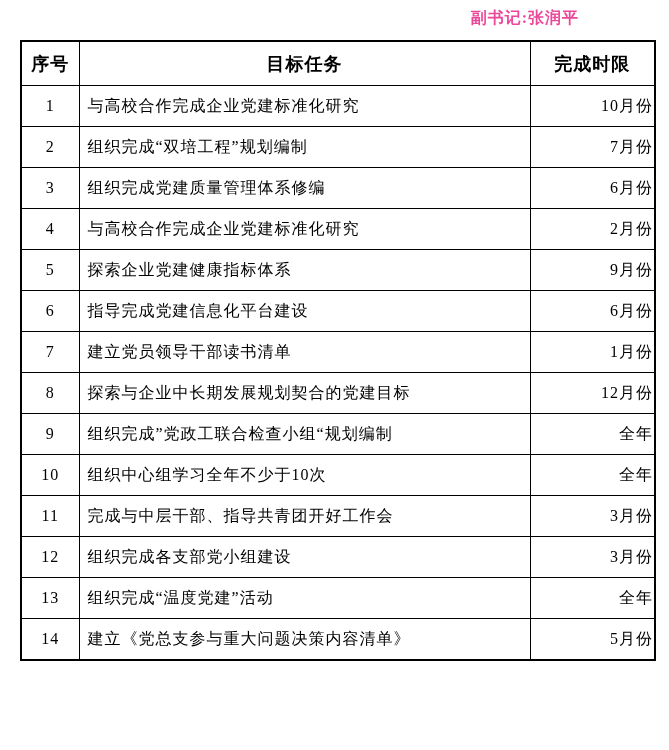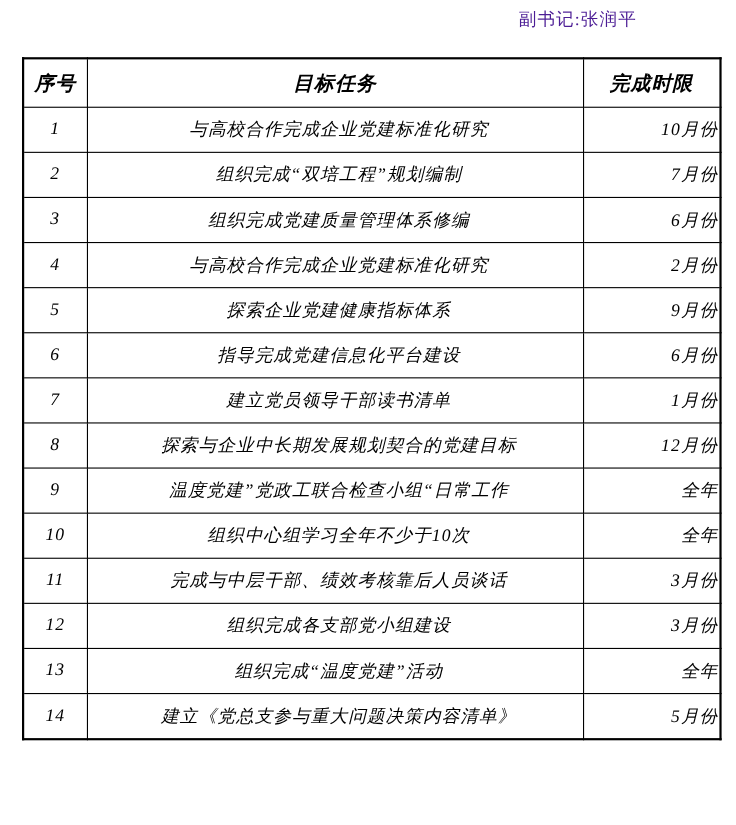--- a/index.html
+++ b/index.html
@@ -14,34 +14,33 @@
     background: #ffffff;
     font-family: "Liberation Serif", "DejaVu Serif", serif;
     color: #000000;
     overflow: hidden;
   }
   .annotation {
     position: absolute;
     top: 8px;
     right: 90px;
     font-size: 16px;
-    font-weight: 400;
+    font-weight: 700;
     letter-spacing: 1px;
-    color: #4c1d95;
+    color: #ec4899;
     white-space: nowrap;
   }
   table.task-table {
     position: absolute;
-    top: 52px;
+    top: 40px;
     left: 20px;
     width: 634px;
     border-collapse: collapse;
     border: 2px solid #000000;
     table-layout: fixed;
-    font-style: italic;
   }
   table.task-table th,
   table.task-table td {
     border: 1px solid #000000;
     overflow: hidden;
     white-space: nowrap;
   }
   table.task-table th {
     height: 41px;
     font-size: 18px;
@@ -53,21 +52,21 @@
     height: 38px;
     font-size: 16px;
     font-weight: normal;
     letter-spacing: 1px;
   }
   td.cell-no {
     text-align: center;
     letter-spacing: 0;
   }
   td.cell-task {
-    text-align: center;
+    text-align: left;
     padding-left: 8px;
   }
   td.cell-deadline {
     text-align: right;
   }
   col.col-no { width: 58px; }
   col.col-task { width: 451px; }
   col.col-deadline { width: 125px; }
 </style>
 </head>
@@ -126,31 +125,31 @@
           <td class="cell-task">建立党员领导干部读书清单</td>
           <td class="cell-deadline">1月份</td>
         </tr>
         <tr>
           <td class="cell-no">8</td>
           <td class="cell-task">探索与企业中长期发展规划契合的党建目标</td>
           <td class="cell-deadline">12月份</td>
         </tr>
         <tr>
           <td class="cell-no">9</td>
-          <td class="cell-task">温度党建”党政工联合检查小组“日常工作</td>
+          <td class="cell-task">组织完成”党政工联合检查小组“规划编制</td>
           <td class="cell-deadline">全年</td>
         </tr>
         <tr>
           <td class="cell-no">10</td>
           <td class="cell-task">组织中心组学习全年不少于10次</td>
           <td class="cell-deadline">全年</td>
         </tr>
         <tr>
           <td class="cell-no">11</td>
-          <td class="cell-task">完成与中层干部、绩效考核靠后人员谈话</td>
+          <td class="cell-task">完成与中层干部、指导共青团开好工作会</td>
           <td class="cell-deadline">3月份</td>
         </tr>
         <tr>
           <td class="cell-no">12</td>
           <td class="cell-task">组织完成各支部党小组建设</td>
           <td class="cell-deadline">3月份</td>
         </tr>
         <tr>
           <td class="cell-no">13</td>
           <td class="cell-task">组织完成“温度党建”活动</td>

